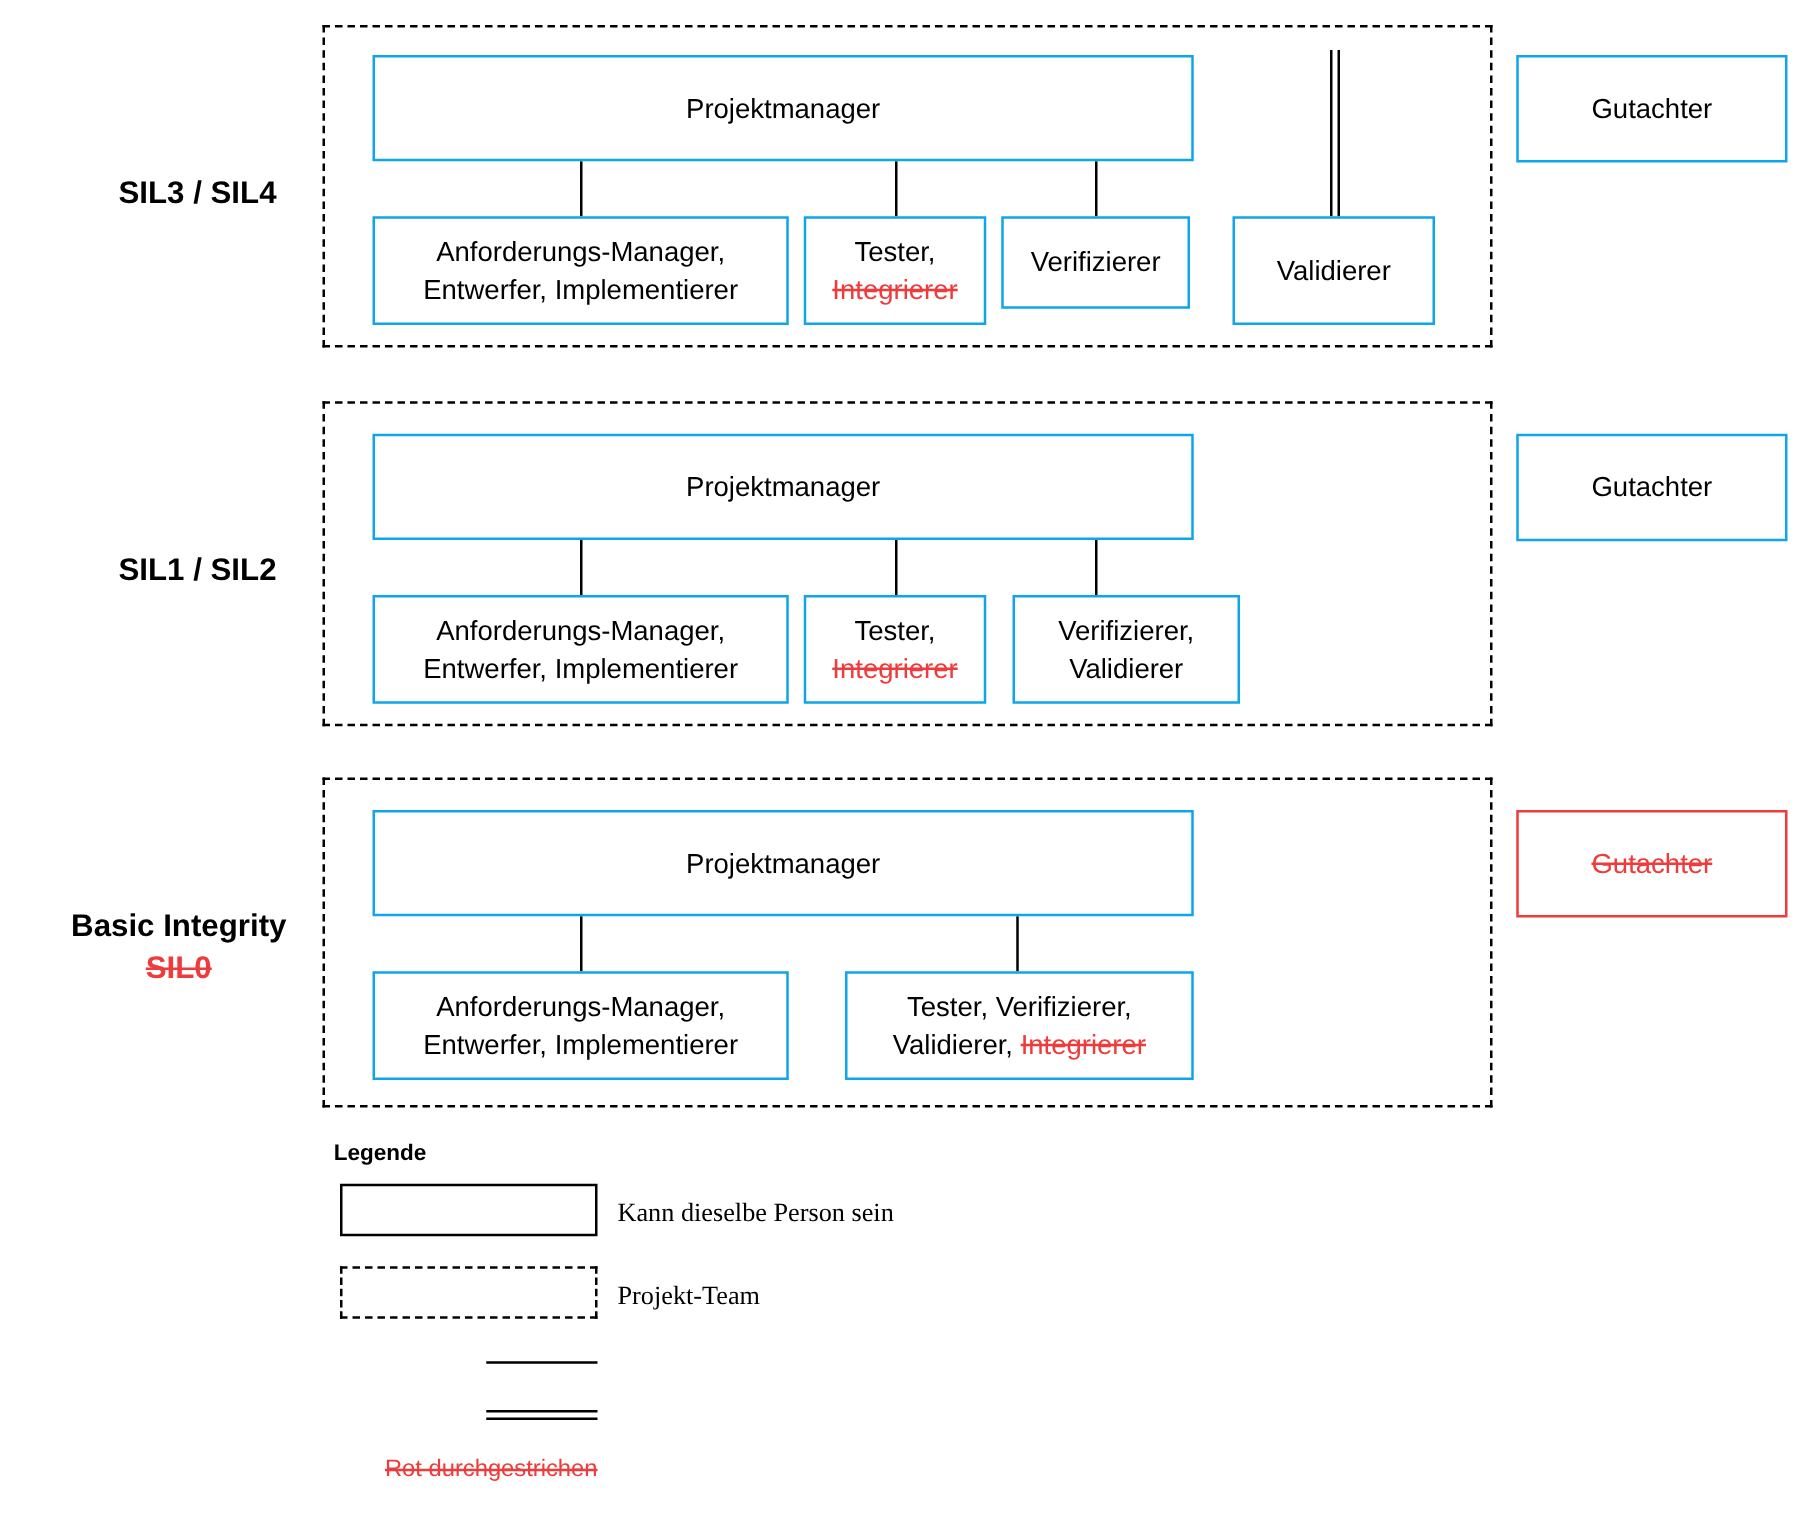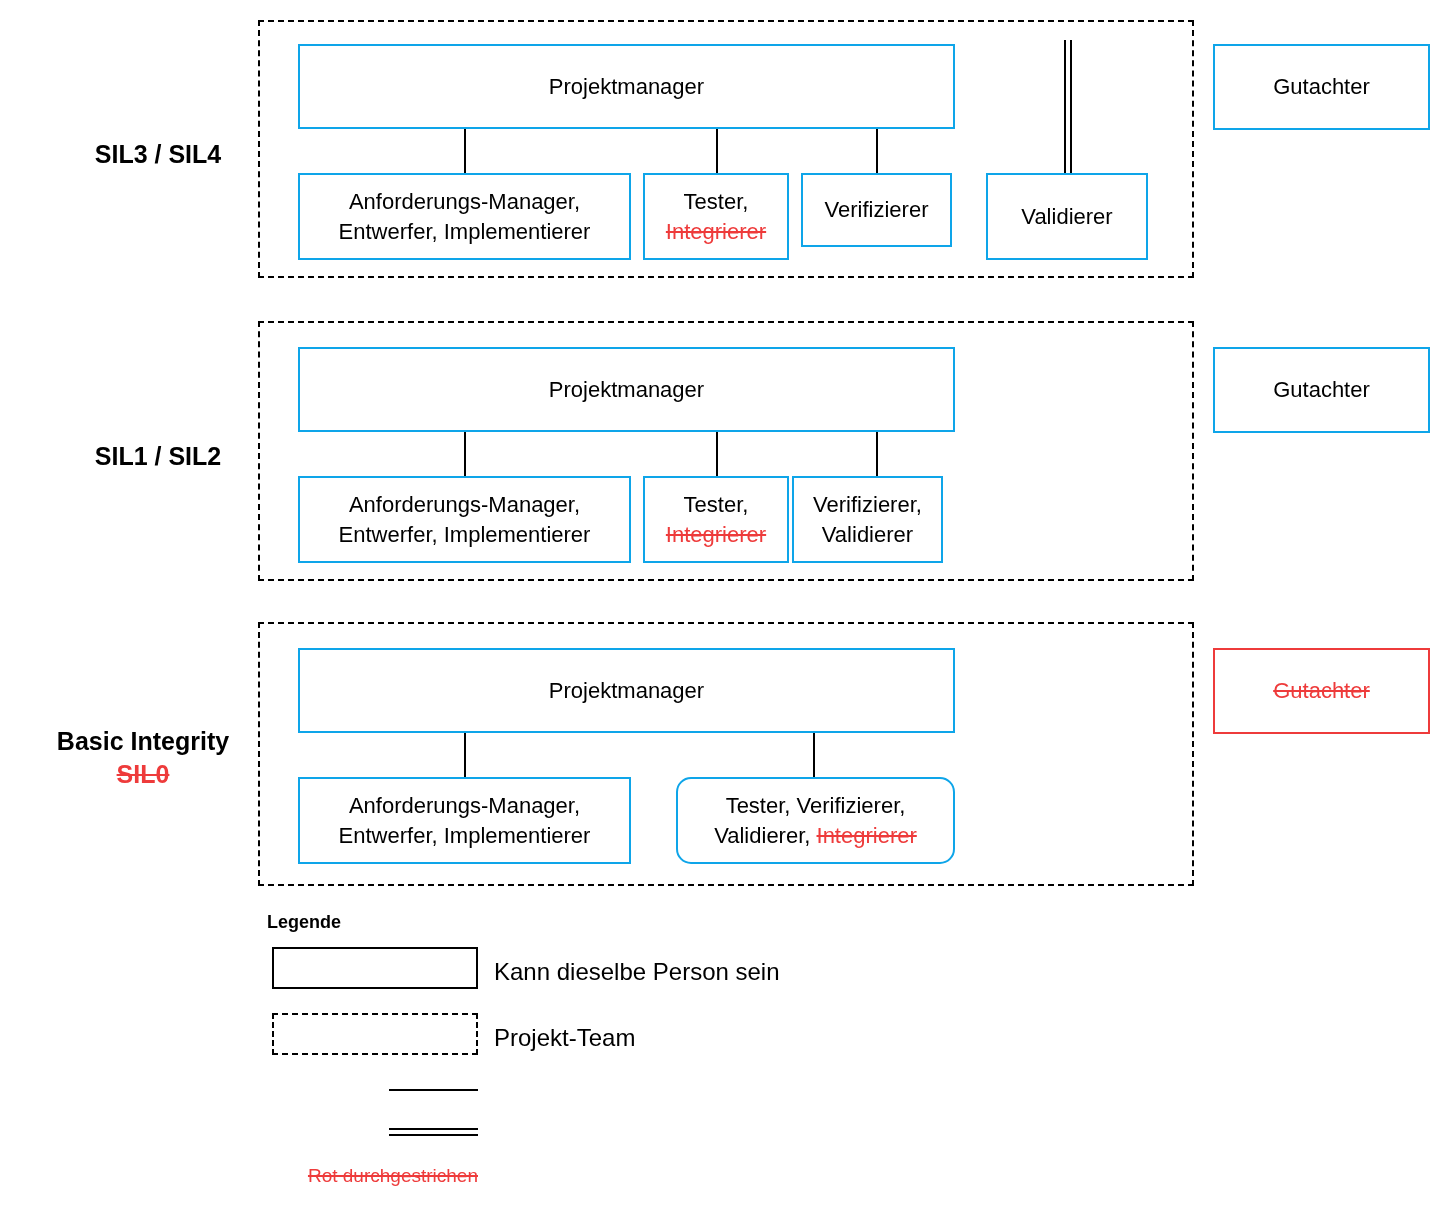--- a/index.html
+++ b/index.html
@@ -131,22 +131,23 @@
     color: #ee3b3b;
     font-size: 19px;
     text-decoration: line-through;
     text-decoration-color: #ee3b3b;
     text-decoration-thickness: 2px;
     white-space: nowrap;
     text-align: right;
   }
   .legend-text {
     position: absolute;
-    font-size: 24px;
+    font-size: 21px;
     white-space: nowrap;
+    font-family: Liberation Serif, serif;
   }
 </style>
 </head>
 <body>
 
 <div class="canvas">
 
   <div class="level-label" style="left:58px; top:138px; width:200px;">
     <span>SIL3 / SIL4</span>
   </div>
@@ -209,21 +210,21 @@
     </span>
   </div>
 
   <div class="role-box" style="left:643px; top:476px; width:146px; height:87px;">
     <span>
       <span>Tester,</span><br>
       <span class="struck">Integrierer</span>
     </span>
   </div>
 
-  <div class="role-box" style="left:792px; top:476px; width:151px; height:87px;">
+  <div class="role-box" style="left:810px; top:476px; width:182px; height:87px;">
     <span>
       <span>Verifizierer,</span><br>
       <span>Validierer</span>
     </span>
   </div>
 
   <div class="role-box" style="left:1213px; top:347px; width:217px; height:86px;">
     <span class="role-text">Gutachter</span>
   </div>
 
@@ -241,21 +242,21 @@
     <span class="role-text">Projektmanager</span>
   </div>
 
   <div class="role-box" style="left:298px; top:777px; width:333px; height:87px;">
     <span>
       <span>Anforderungs-Manager,</span><br>
       <span>Entwerfer, Implementierer</span>
     </span>
   </div>
 
-  <div class="role-box" style="left:676px; top:777px; width:279px; height:87px;border-radius:15px;">
+  <div class="role-box" style="left:676px; top:777px; width:279px; height:87px;">
     <span>
       <span>Tester, Verifizierer,</span><br>
       <span>Validierer, </span><span class="struck">Integrierer</span>
     </span>
   </div>
 
   <div class="role-box red-outline" style="left:1213px; top:648px; width:217px; height:86px;">
     <span class="role-text struck-all">Gutachter</span>
   </div>
 

